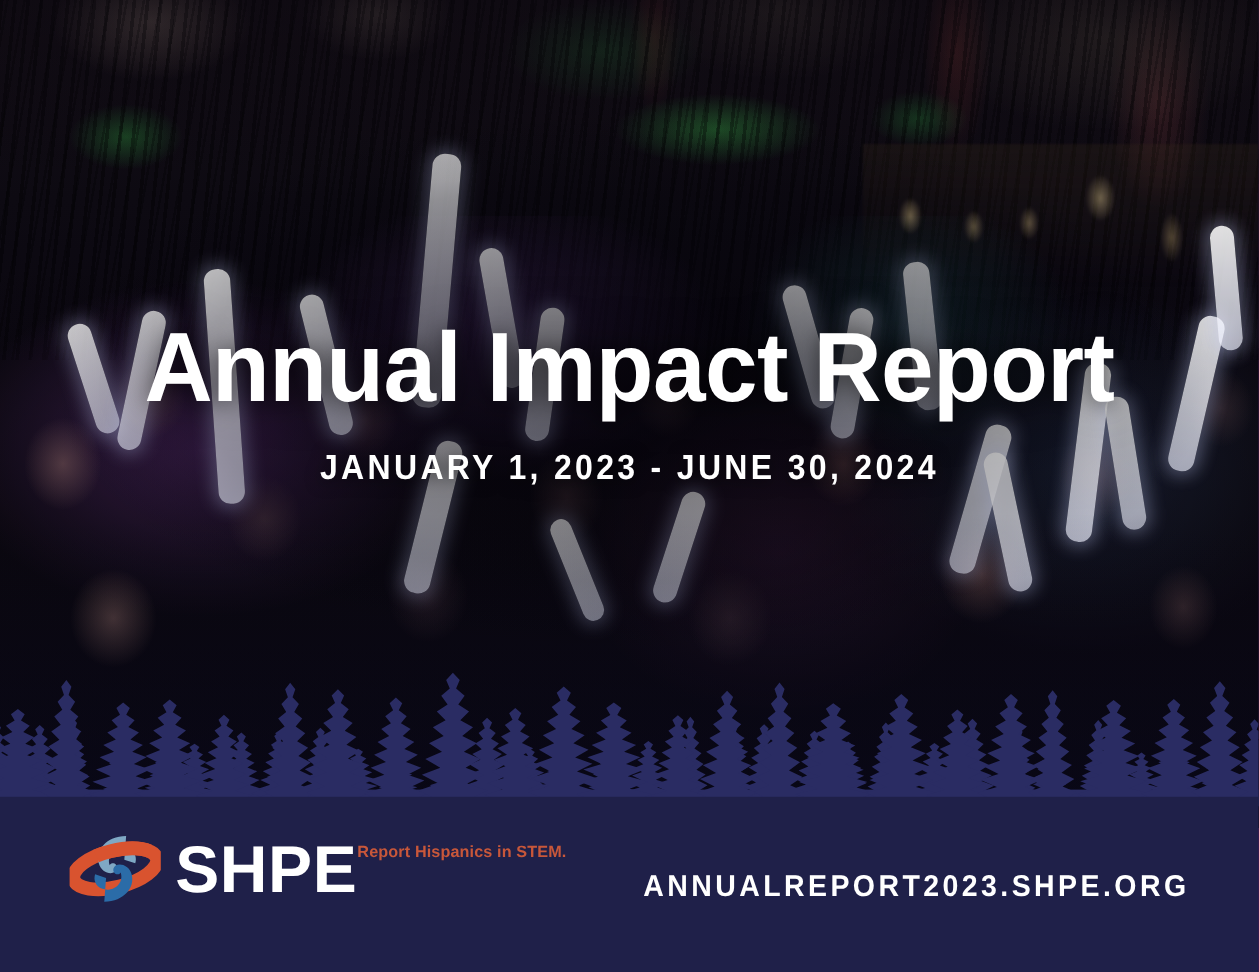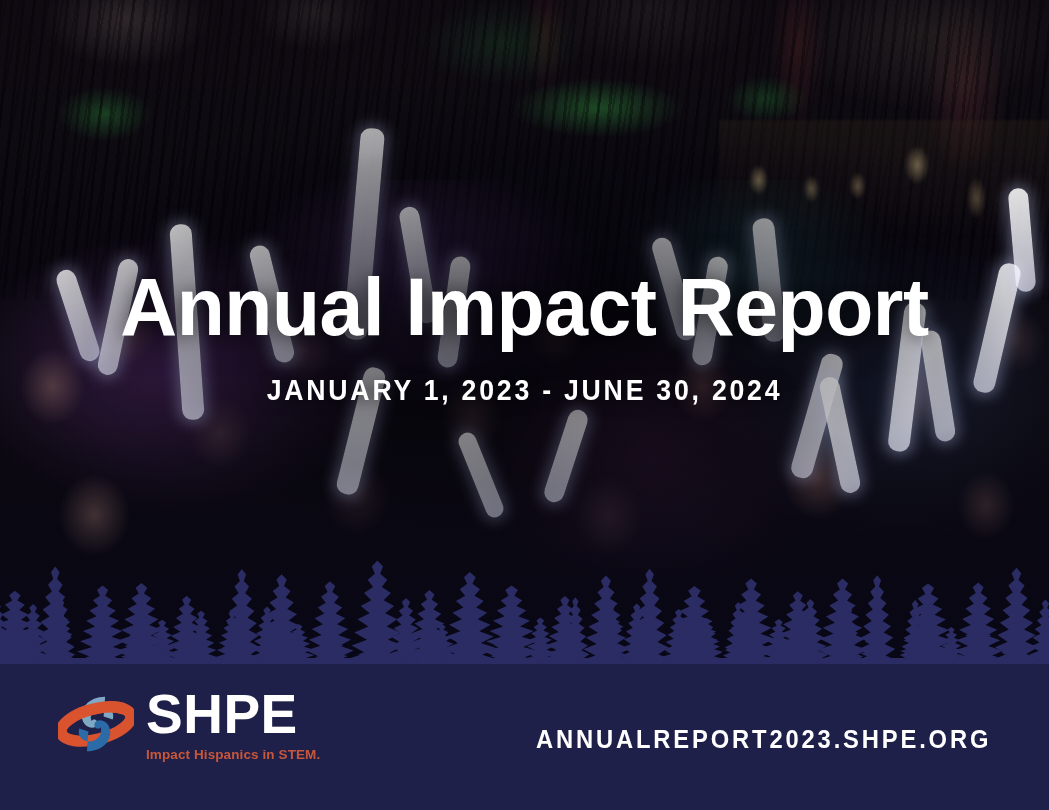--- a/index.html
+++ b/index.html
@@ -176,21 +176,21 @@
   }
 
   .logo-lockup {
     position: absolute;
     left: 58px; top: 22px;
     display: flex;
     align-items: center;
     gap: 12px;
   }
   .logo-mark { width: 76px; height: 76px; display: block; flex: none; }
-  .logo-words { display: flex; flex-direction: column; line-height: 1; justify-content: flex-end; }
+  .logo-words { display: flex; flex-direction: row; line-height: 1; justify-content: flex-end; }
   .logo-shpe {
     font-family: "Liberation Sans Narrow", "Liberation Sans", sans-serif;
     font-weight: 700;
     font-size: 55px;
     letter-spacing: 0.5px;
     color: #ffffff;
     transform: scaleX(1.0);
   }
   .logo-tag {
     margin-top: 6px;
@@ -324,20 +324,20 @@
       <svg class="logo-mark" viewBox="0 0 100 100">
         <ellipse cx="50" cy="50" rx="47" ry="20" transform="rotate(-14 50 50)" fill="none" stroke="#d9532f" stroke-width="15"></ellipse>
         <path d="M62 14 C40 14 28 30 32 44 C35 56 50 58 52 50 C53 44 46 42 44 46
                  C40 34 52 24 64 28 C72 31 74 38 72 44 L60 40 Z" fill="#7fa8c4"></path>
         <path d="M38 86 C60 86 72 70 68 56 C65 44 50 42 48 50 C47 56 54 58 56 54
                  C60 66 48 76 36 72 C28 69 26 62 28 56 L40 60 Z" fill="#2b6ca8"></path>
         <ellipse cx="50" cy="50" rx="47" ry="20" transform="rotate(-14 50 50)" fill="none" stroke="#d9532f" stroke-width="15" stroke-dasharray="60 205" stroke-dashoffset="118"></ellipse>
       </svg>
       <div class="logo-words">
         <div class="logo-shpe">SHPE</div>
-        <div class="logo-tag">Impact Hispanics in STEM.</div>
+        <div class="logo-tag">Report Hispanics in STEM.</div>
       </div>
     </div>
 
     <div class="site-url">ANNUALREPORT2023.SHPE.ORG</div>
   </div>
 
 </div>
 
 </body></html>

